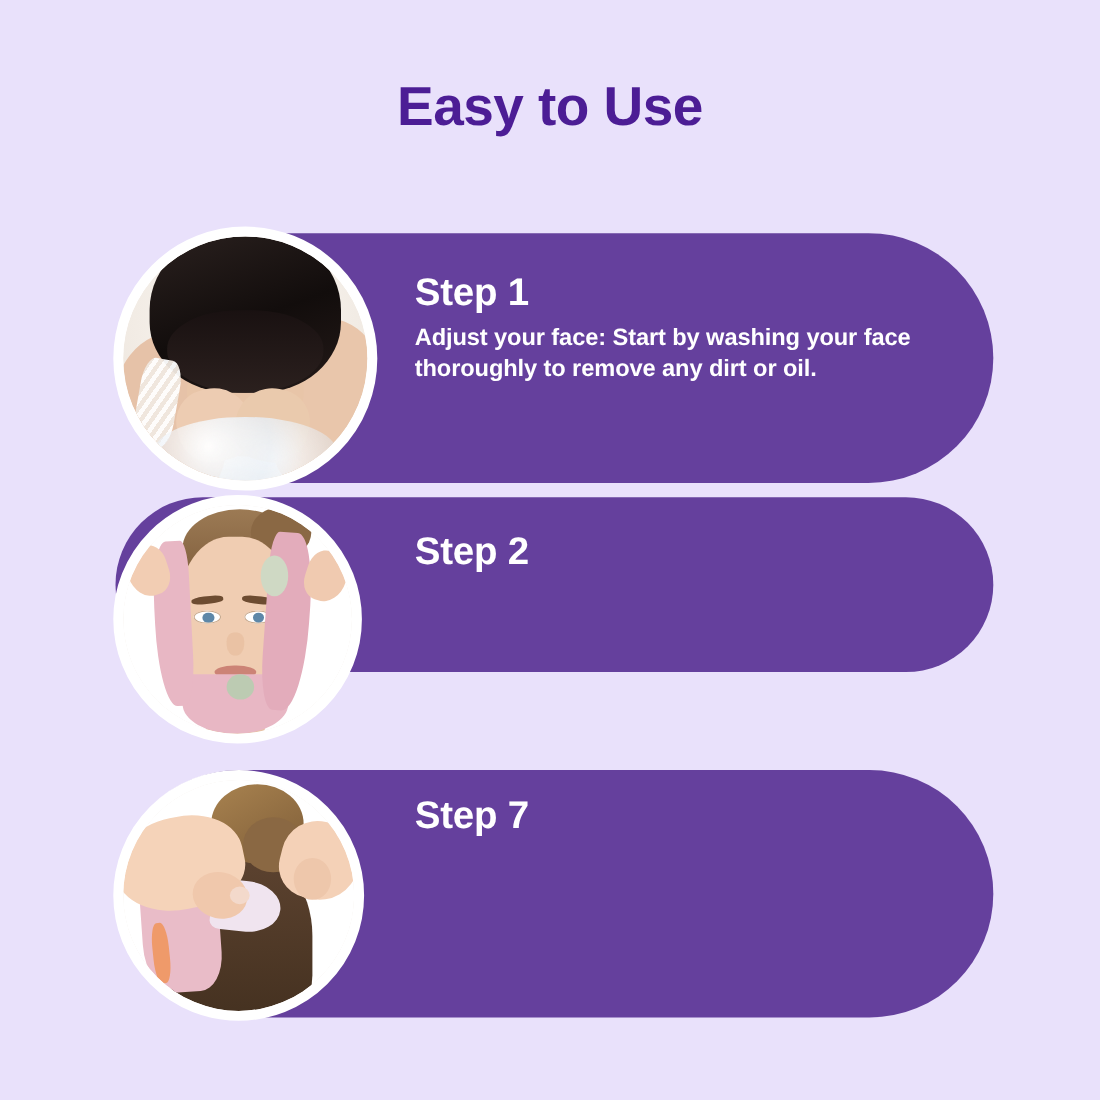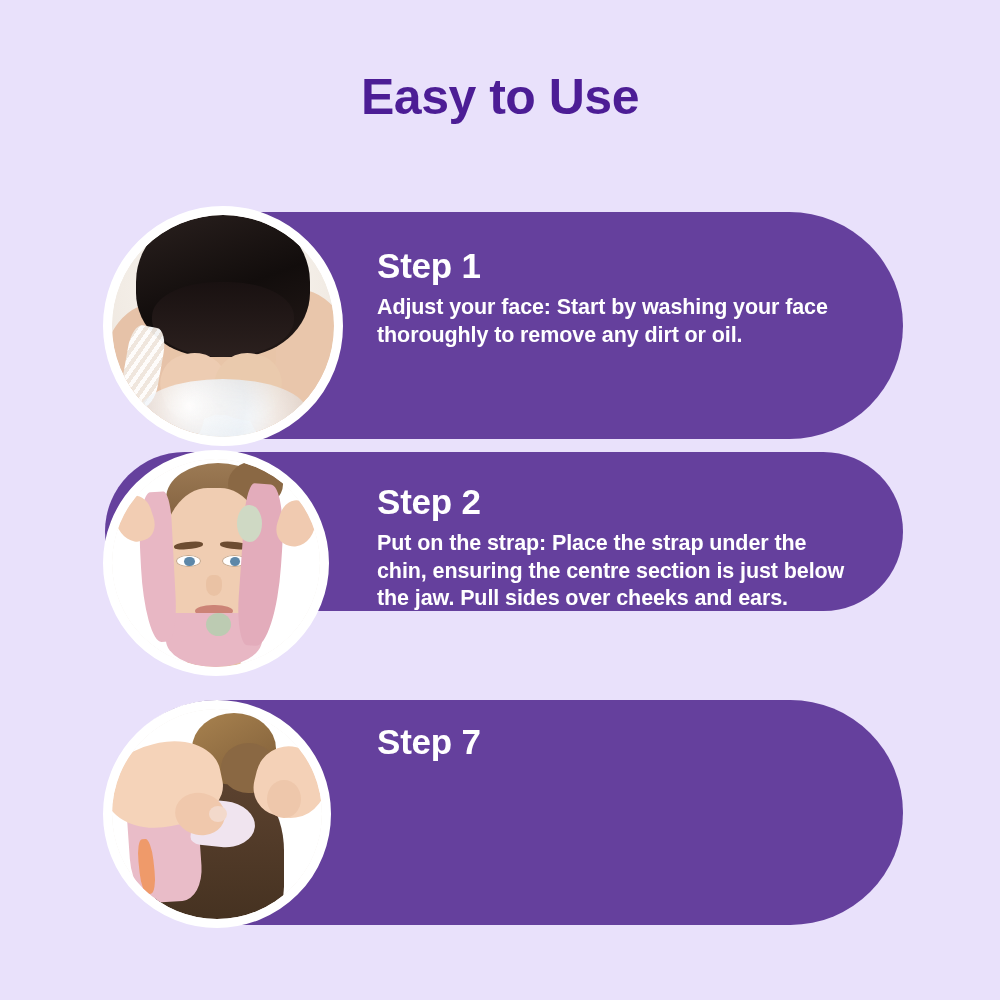--- a/index.html
+++ b/index.html
@@ -245,21 +245,20 @@
         <div class="s2-strapR"></div>
         <div class="s2-pad"></div>
         <div class="s2-pad2"></div>
         <div class="s2-handL"></div>
         <div class="s2-handR"></div>
       </div>
     </div>
 
     <div class="card-body body-2">
       <div class="step-heading">Step 2</div>
-      <div class="step-desc">Put on the strap: Place the strap under the chin, ensuring the centre section is just below the jaw. Pull sides over cheeks and ears.</div>
     </div>
   </div>
 
   <div class="card card-3">
 
     <div class="thumb thumb-3">
       <div class="thumb-inner">
         <div class="s3-bg"></div>
         <div class="s3-hairback"></div>
         <div class="s3-bun"></div>

